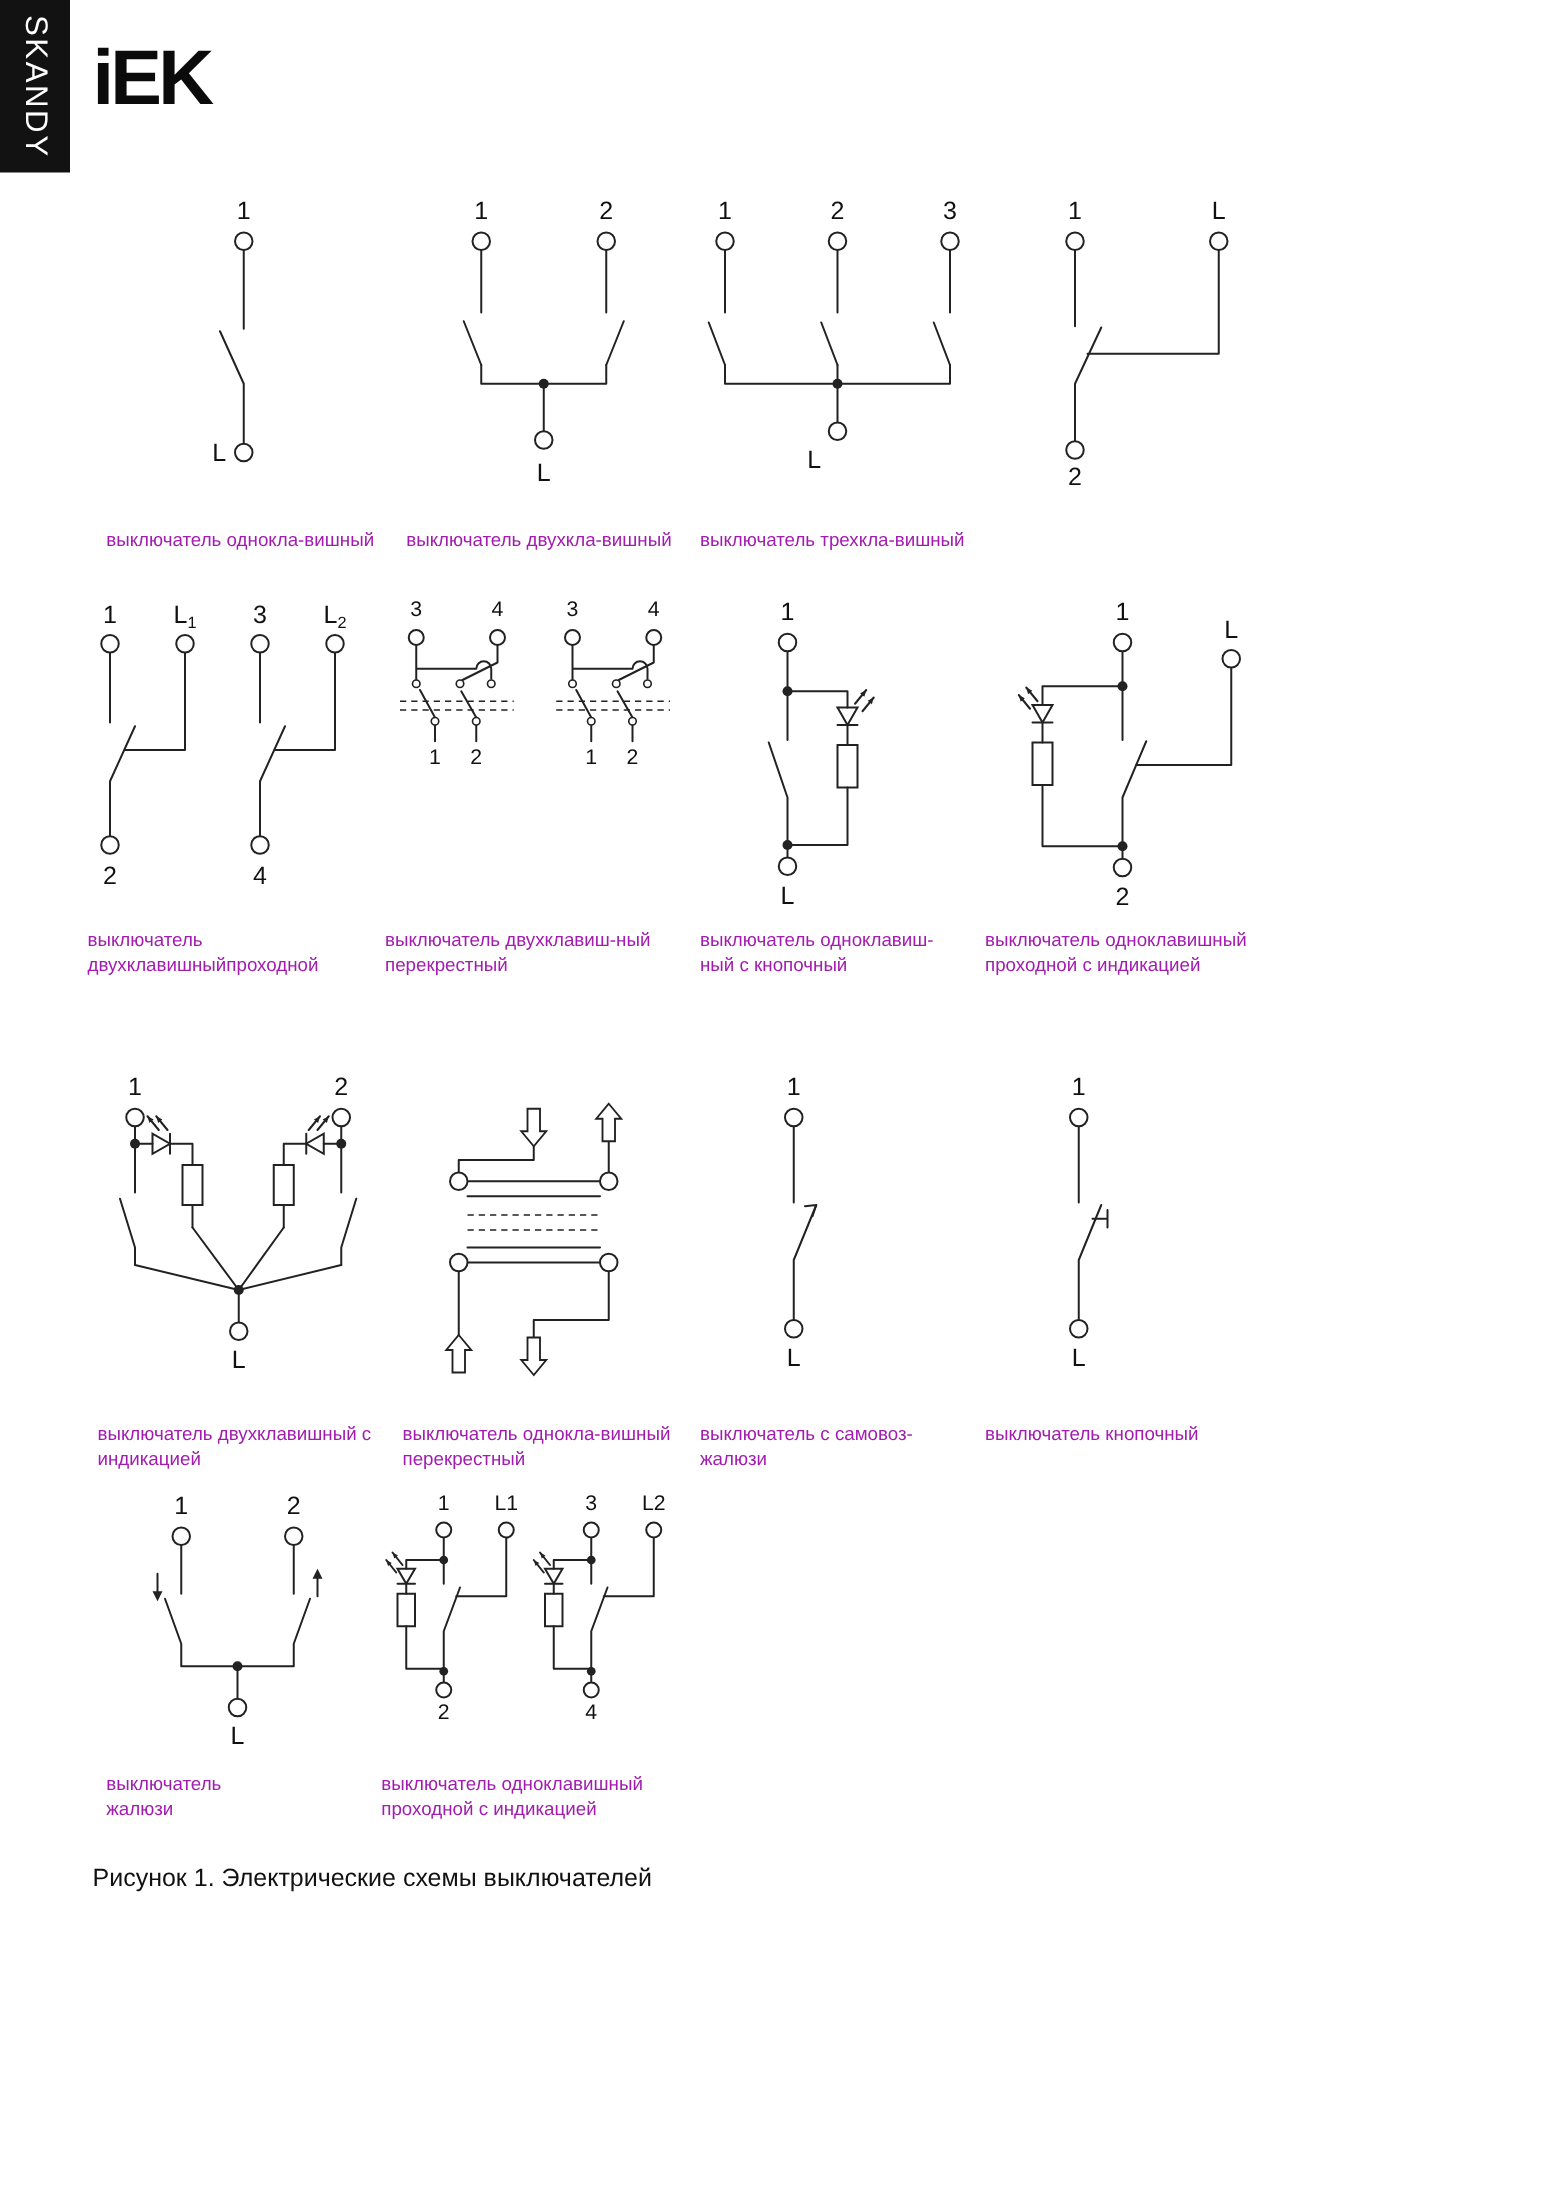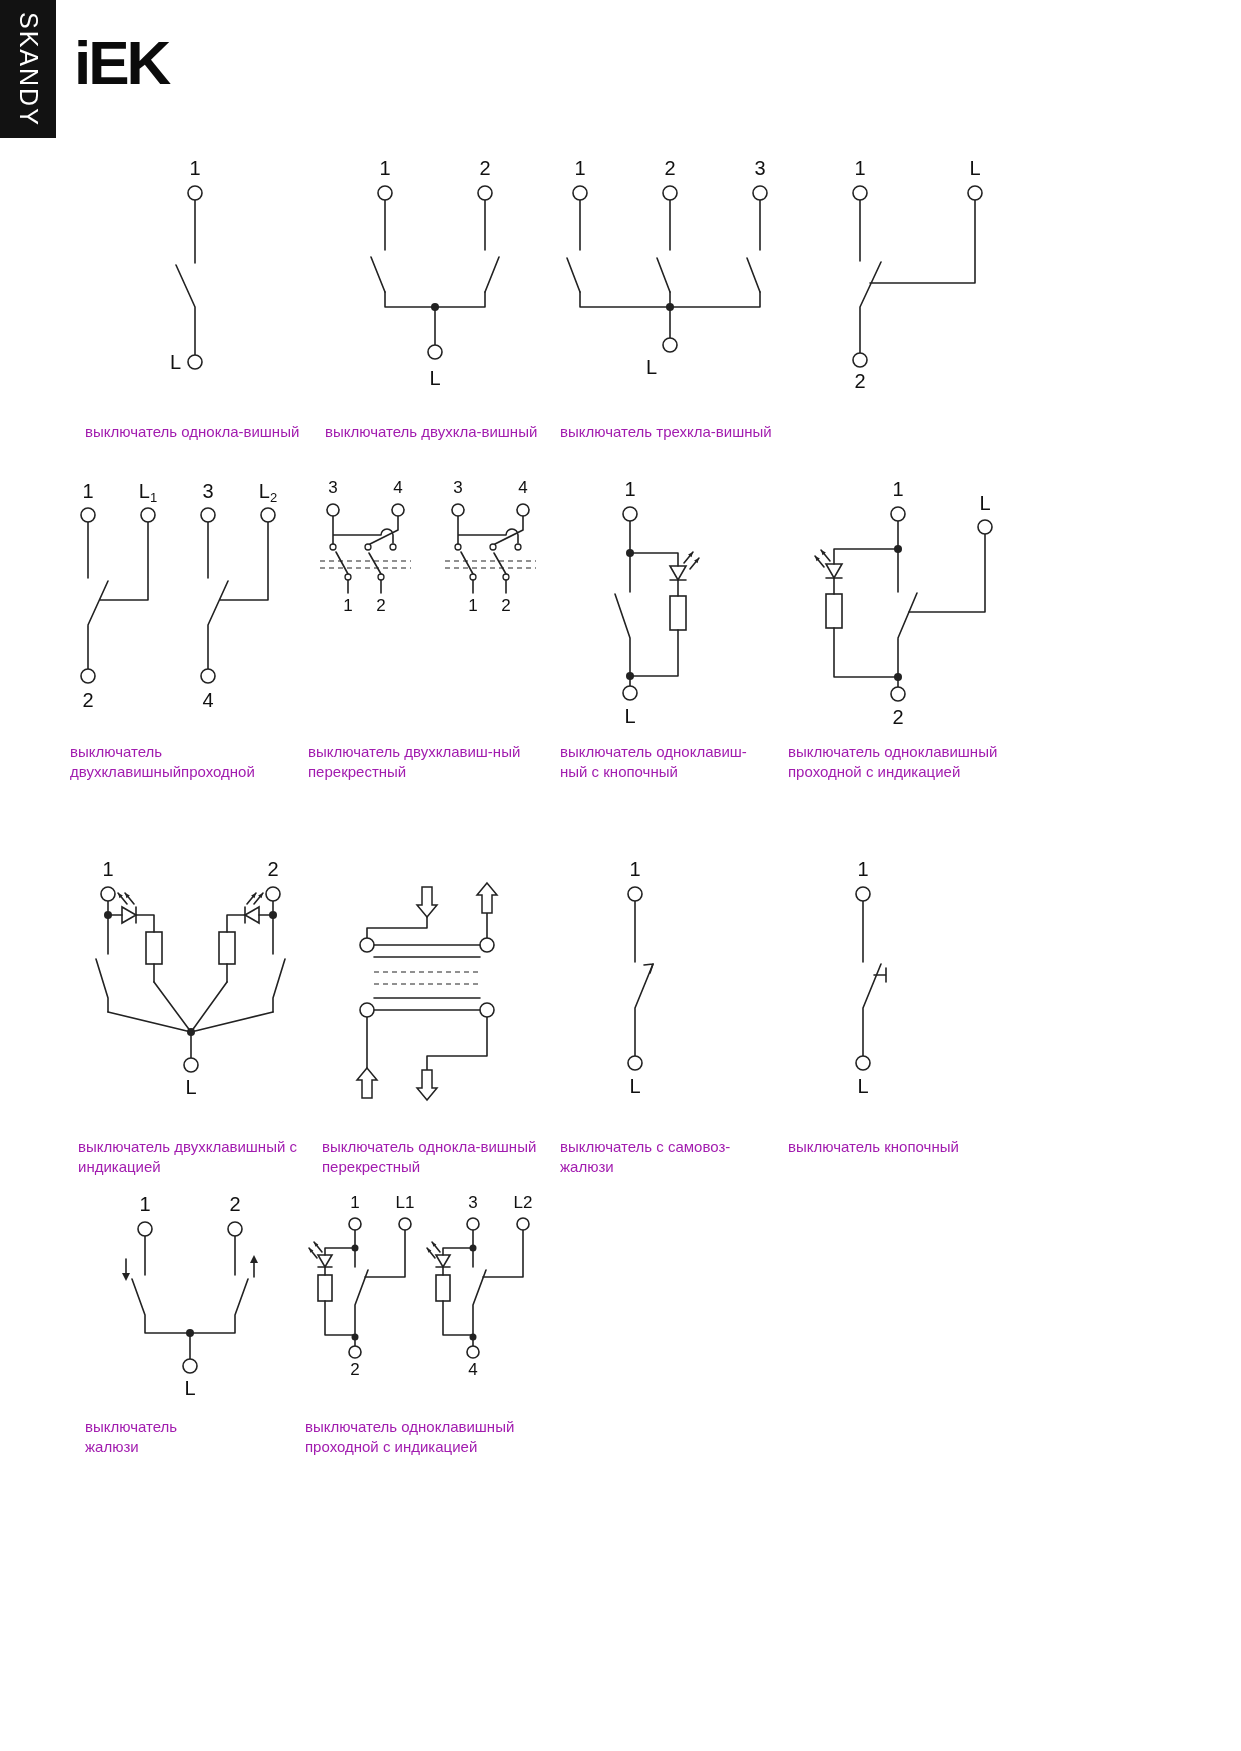--- a/index.html
+++ b/index.html
@@ -352,14 +352,15 @@
       <text class="lbl-s" x="100" y="13" text-anchor="middle">L1</text>
       <text class="lbl-s" x="168" y="13" text-anchor="middle">3</text>
       <text class="lbl-s" x="218" y="13" text-anchor="middle">L2</text>
       <text class="lbl-s" x="50" y="180" text-anchor="middle">2</text>
       <text class="lbl-s" x="168" y="180" text-anchor="middle">4</text>
     </svg>
     <figcaption class="cap">выключатель одноклавишный
 проходной с индикацией</figcaption>
   </figure>
 
+  <div class="fig-title">Рисунок 1. Электрические схемы выключателей</div>
 
 </div>
 
 </body></html>

